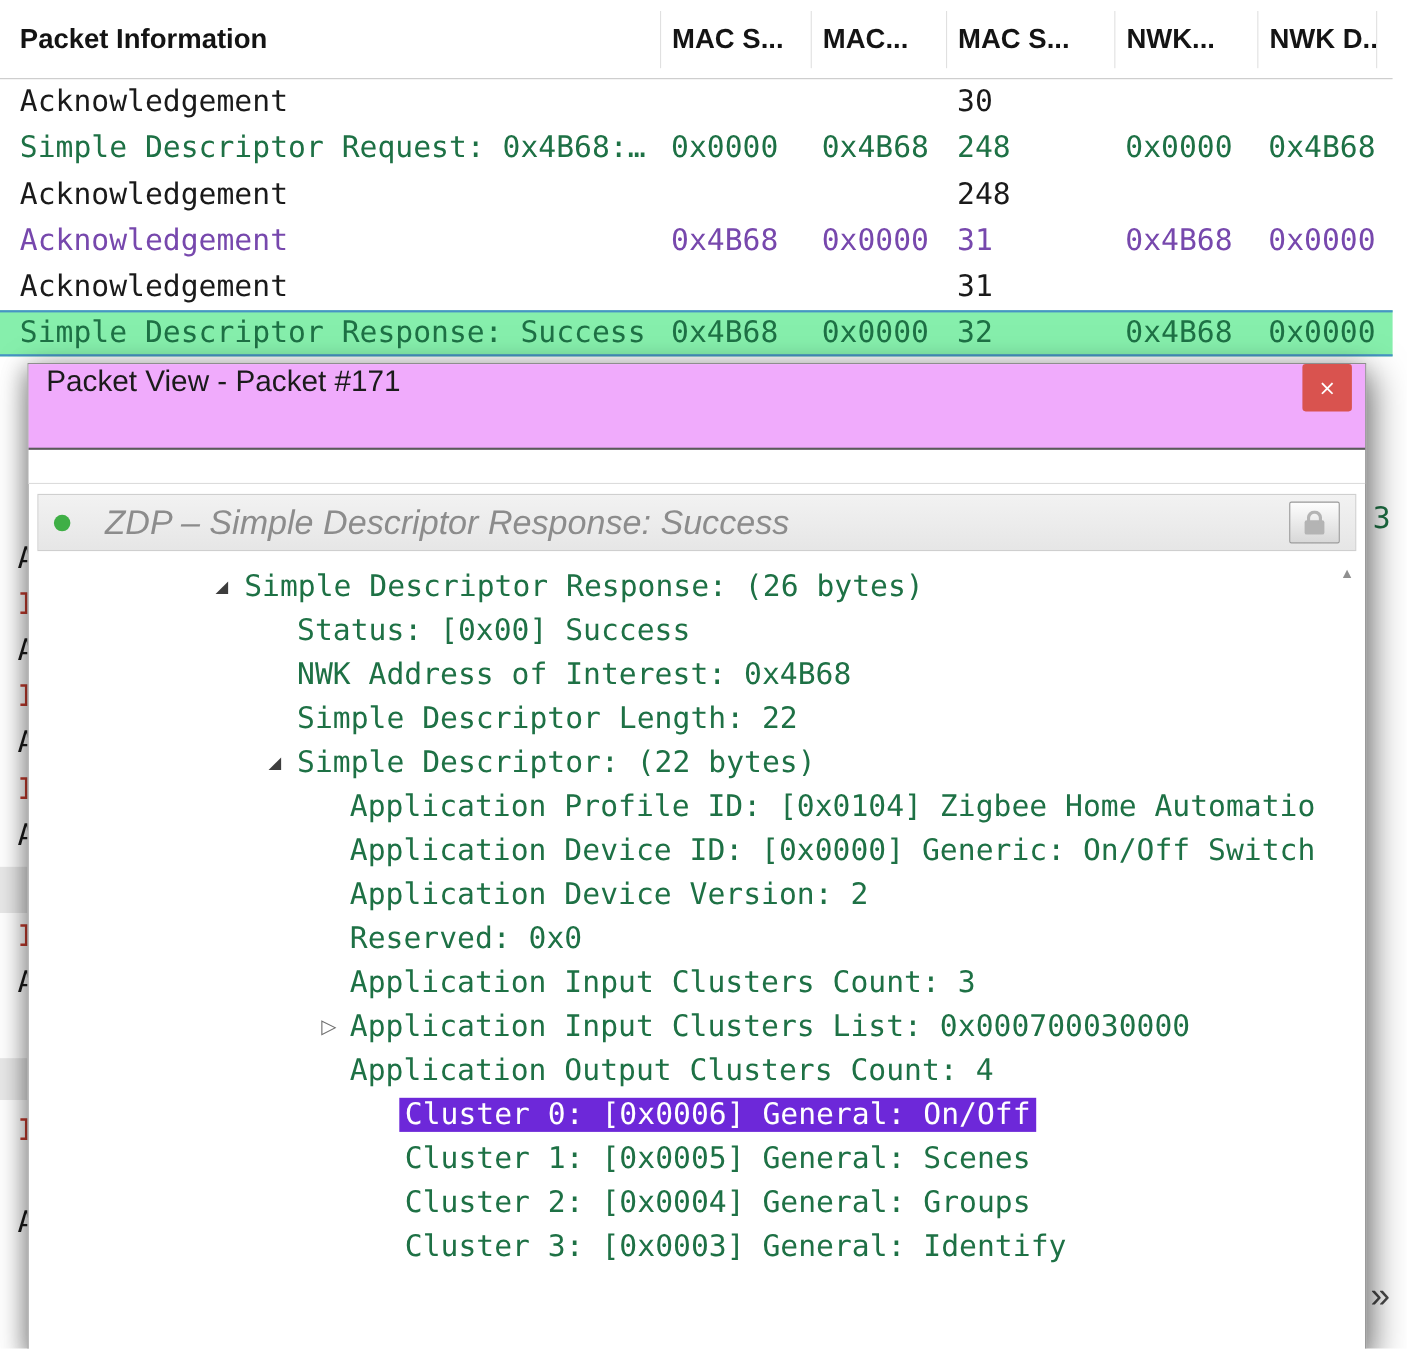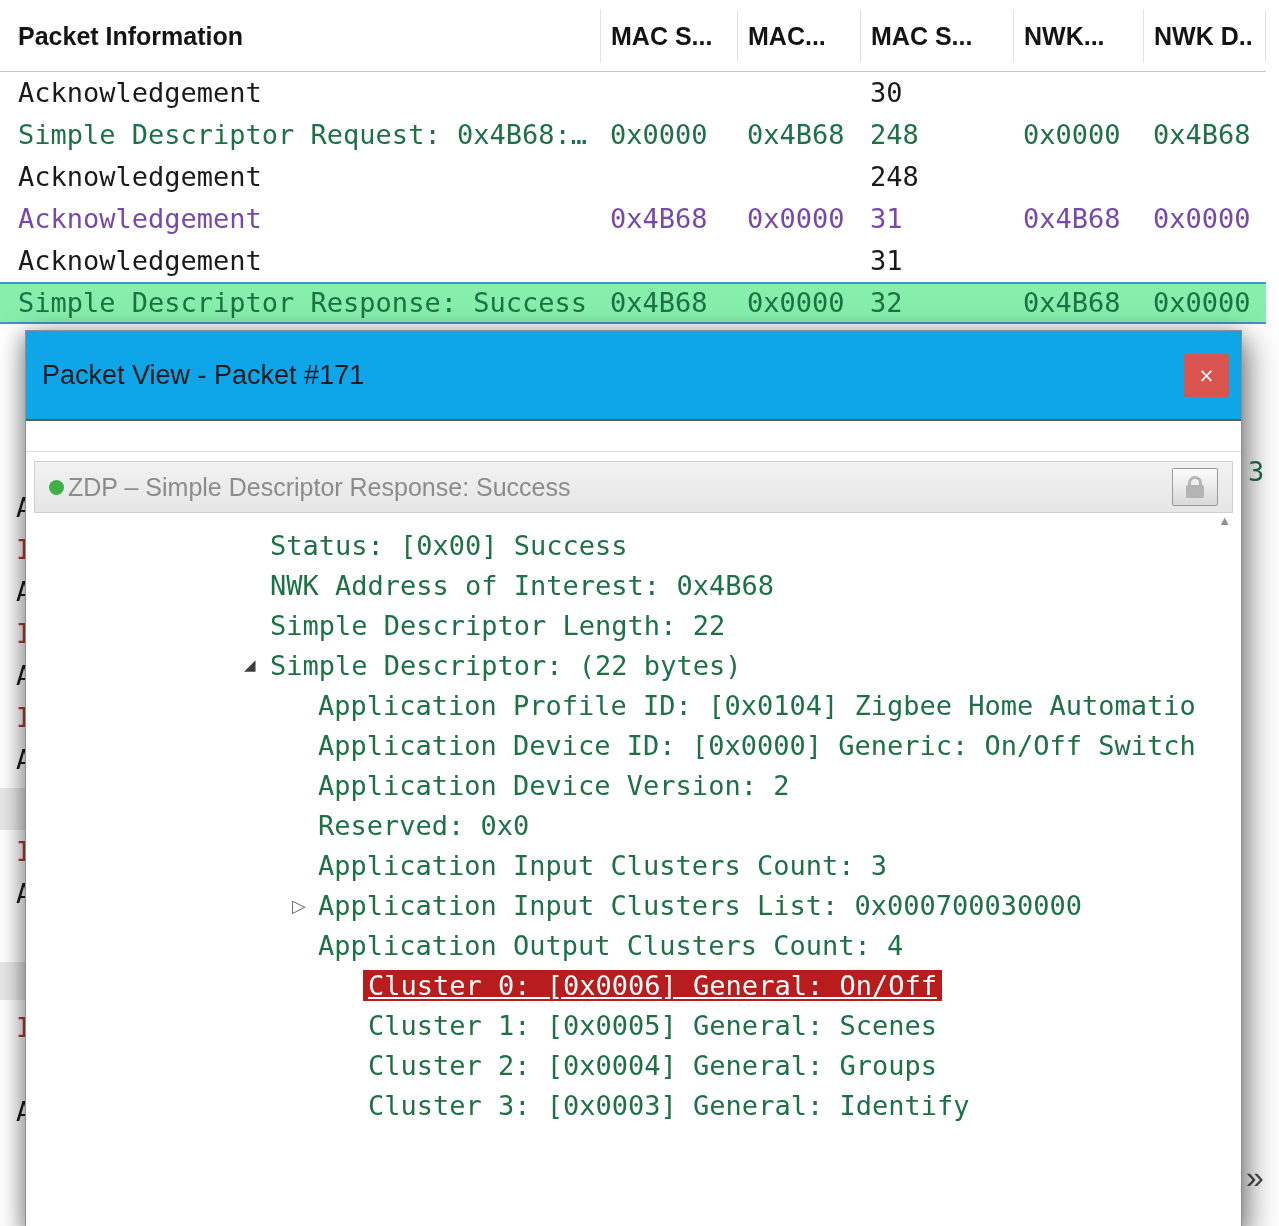--- a/index.html
+++ b/index.html
@@ -6,21 +6,21 @@
   html,body { width:1279px; height:1226px; overflow:hidden; background:#fff;
     font-family:"Liberation Sans", sans-serif; position:relative; }
 
   
   .ptable { position:absolute; left:0; top:0; width:1266px; }
   .thead { display:flex; align-items:center; height:72px; border-bottom:1px solid #c9c9c9; }
   .th { font-weight:bold; font-size:25px; color:#141414; height:52px; line-height:52px;
         padding-left:10px; white-space:nowrap; overflow:hidden; border-left:1px solid #e0e0e0; }
   .th:first-child { border-left:none; padding-left:18px; }
   .th:last-child { border-right:1px solid #e0e0e0; }
-  .c0{width:600px} .c1{width:137px} .c2{width:123px} .c3{width:153px} .c4{width:130px} .c5{width:123px}
+  .c0{width:600px} .c1{width:137px} .c2{width:123px} .c3{width:153px} .c4{width:130px} .c5{width:109px}
   .trow { display:flex; height:42px; line-height:42px; font-size:27px;
           font-family:"DejaVu Sans Mono", monospace; }
   .trow .cell { padding-left:10px; white-space:nowrap; overflow:hidden; }
   .trow .cell.info { padding-left:18px; }
   .row-black { color:#1a1a1a; }
   .row-green { color:#1e7145;align-items:center; }
   .row-purple { color:#7748ad; }
   .trow.selected { background:#86efac; border-top:2px solid #4794c5; border-bottom:2px solid #4794c5; line-height:38px; }
 
   
@@ -28,50 +28,50 @@
   .frag { position:absolute; left:16px; font-family:"DejaVu Sans Mono", monospace;
           font-size:27px; line-height:42px; white-space:nowrap; }
   .fb { color:#1a1a1a; } .fr { color:#c23b2e; } .fg { color:#1e7145; }
   .more { position:absolute; left:1246px; top:1156px; font-size:32px; color:#4a4a4a;
           line-height:42px; letter-spacing:-2px; }
 
   
   .modal { position:absolute; left:25px; top:330px; width:1217px; height:900px;
            background:#fff; border:1px solid #8e8e8e;
            box-shadow:6px 10px 30px rgba(0,0,0,0.5), -4px 4px 18px rgba(0,0,0,0.25); }
-  .titlebar { height:90px; display:flex; align-items:center; padding:0 12px 0 16px;
-              border-bottom:2px solid #5a5a5a; background:#0ea5e9; }
+  .titlebar { height:78px; display:flex; align-items:flex-start; padding:0 12px 0 16px;
+              border-bottom:2px solid #5a5a5a; background:#f0abfc; }
   .title { font-size:27px; color:#1b1b1b; }
   .closebtn { margin-left:auto; width:45px; height:43px; background:#d9534f; border:none;
               border-radius:3px; color:#fff; font-size:19px; cursor:pointer;
               display:flex; align-items:center; justify-content:center;
               font-family:"DejaVu Sans", sans-serif; }
   .substrip { height:31px; border-bottom:1px solid #dcdcdc; background:#fff; }
   .zdpbar { margin:9px 8px 0 8px; height:52px; background:linear-gradient(#f2f2f2,#e6e6e6);
             border:1px solid #cfcfcf; display:flex; align-items:center; padding:0 14px; }
   .dot { width:15px; height:15px; border-radius:50%; background:#3faf46; flex:0 0 15px; }
-  .zdplabel { margin-left:4px; font-size:25px; color:#8c8c8c; white-space:nowrap; overflow:hidden; }
+  .zdplabel { margin-left:31px; font-size:31px; color:#8c8c8c; white-space:nowrap; overflow:hidden;font-style:italic; }
   .lockbtn { margin-left:auto; width:46px; height:38px; border:1px solid #9a9a9a; border-radius:2px;
              background:linear-gradient(#fdfdfd,#d8d8d8); display:flex; align-items:center;
              justify-content:center; cursor:pointer; }
   .lock { position:relative; width:18px; height:13px; background:#b4b4b4; border-radius:2px; margin-top:9px; }
   .lock:before { content:""; position:absolute; left:2px; top:-9px; width:8px; height:10px;
                  border:3px solid #b4b4b4; border-bottom:none; border-radius:7px 7px 0 0; }
 
   
   .tree { position:relative; height:736px; padding-top:12px; overflow:hidden;
           font-family:"DejaVu Sans Mono", monospace; font-size:27px; color:#1e7145; }
   .tline { height:40px; display:flex; align-items:center; white-space:nowrap; }
   .i0{padding-left:170px} .i1{padding-left:218px} .i2{padding-left:266px} .i3{padding-left:316px}
   .tw { flex:0 0 26px; width:26px; font-family:"DejaVu Sans", sans-serif; color:#3d3d3d;
         font-size:15px; text-align:left; }
   .tw.exp:before { content:"◢"; }
   .tw.col:before { content:"▷"; font-size:18px; color:#6f6f6f; }
   .ttext { white-space:pre; }
-  .ttext.selected { background:#b91c1c; color:#fff; padding:0 5px; margin-left:-5px;text-decoration:underline; }
+  .ttext.selected { background:#6d28d9; color:#fff; padding:0 5px; margin-left:-5px; }
   .scrollup { position:absolute; right:10px; top:182px; font-size:13px; color:#8f8f8f; }
   .scrollup:before { content:"▲"; }
 </style>
 </head>
 <body>
 
 <div class="screen">
 
   <div class="ptable">
     <div class="thead">
@@ -166,20 +166,24 @@
 
     <div class="zdpbar">
       <span class="dot"></span>
       <span class="zdplabel">ZDP – Simple Descriptor Response: Success</span>
       <button class="lockbtn">
         <span class="lock"></span>
       </button>
     </div>
 
     <div class="tree">
+      <div class="tline i0">
+        <span class="tw exp"></span>
+        <span class="ttext">Simple Descriptor Response: (26 bytes)</span>
+      </div>
       <div class="tline i1">
         <span class="tw"></span>
         <span class="ttext">Status: [0x00] Success</span>
       </div>
       <div class="tline i1">
         <span class="tw"></span>
         <span class="ttext">NWK Address of Interest: 0x4B68</span>
       </div>
       <div class="tline i1">
         <span class="tw"></span>

